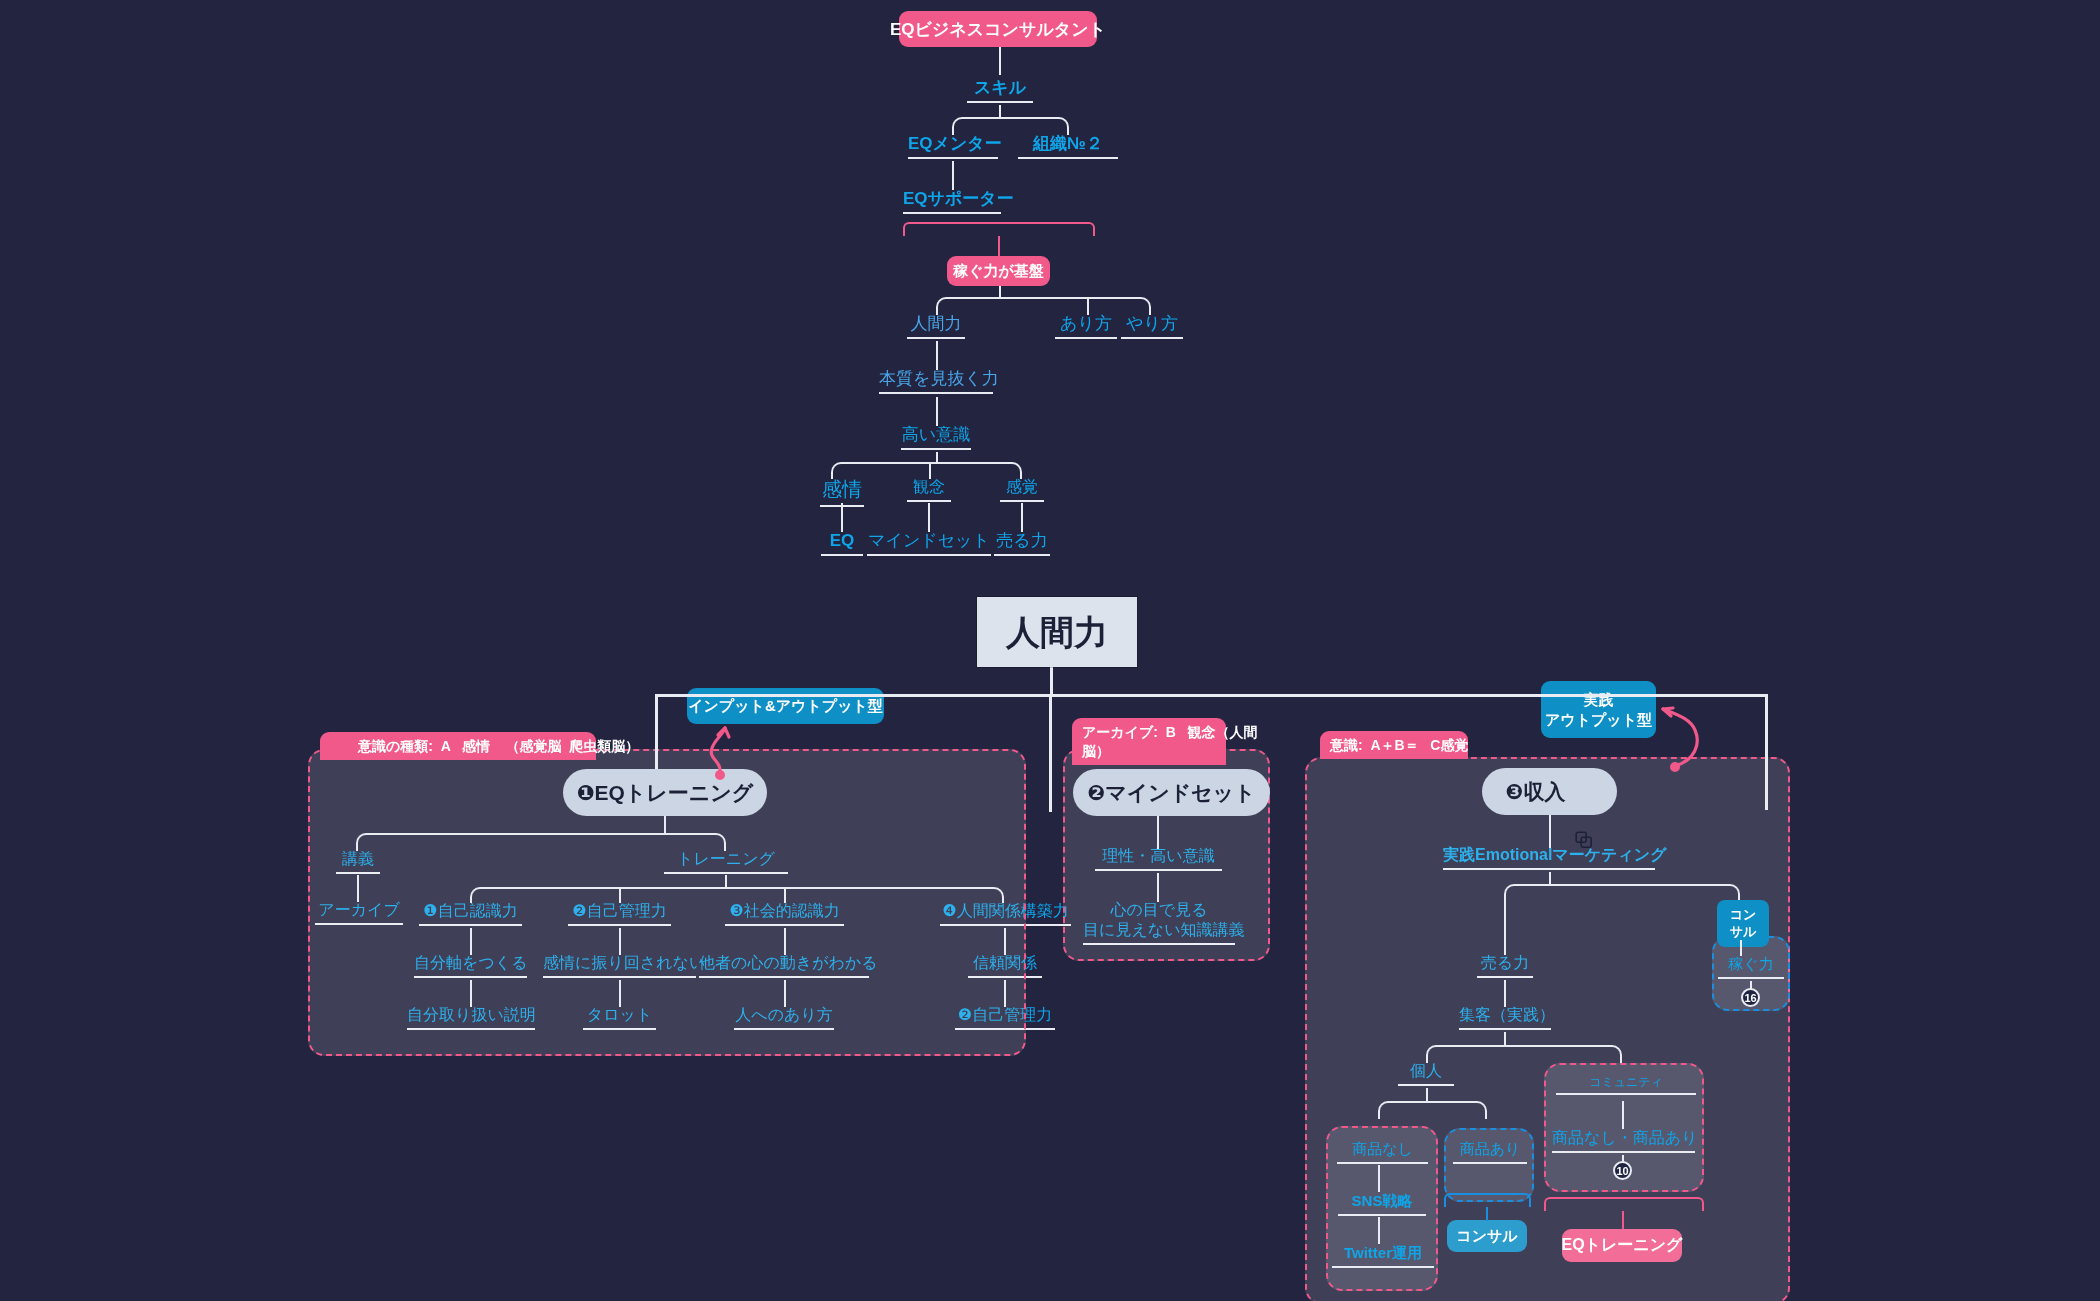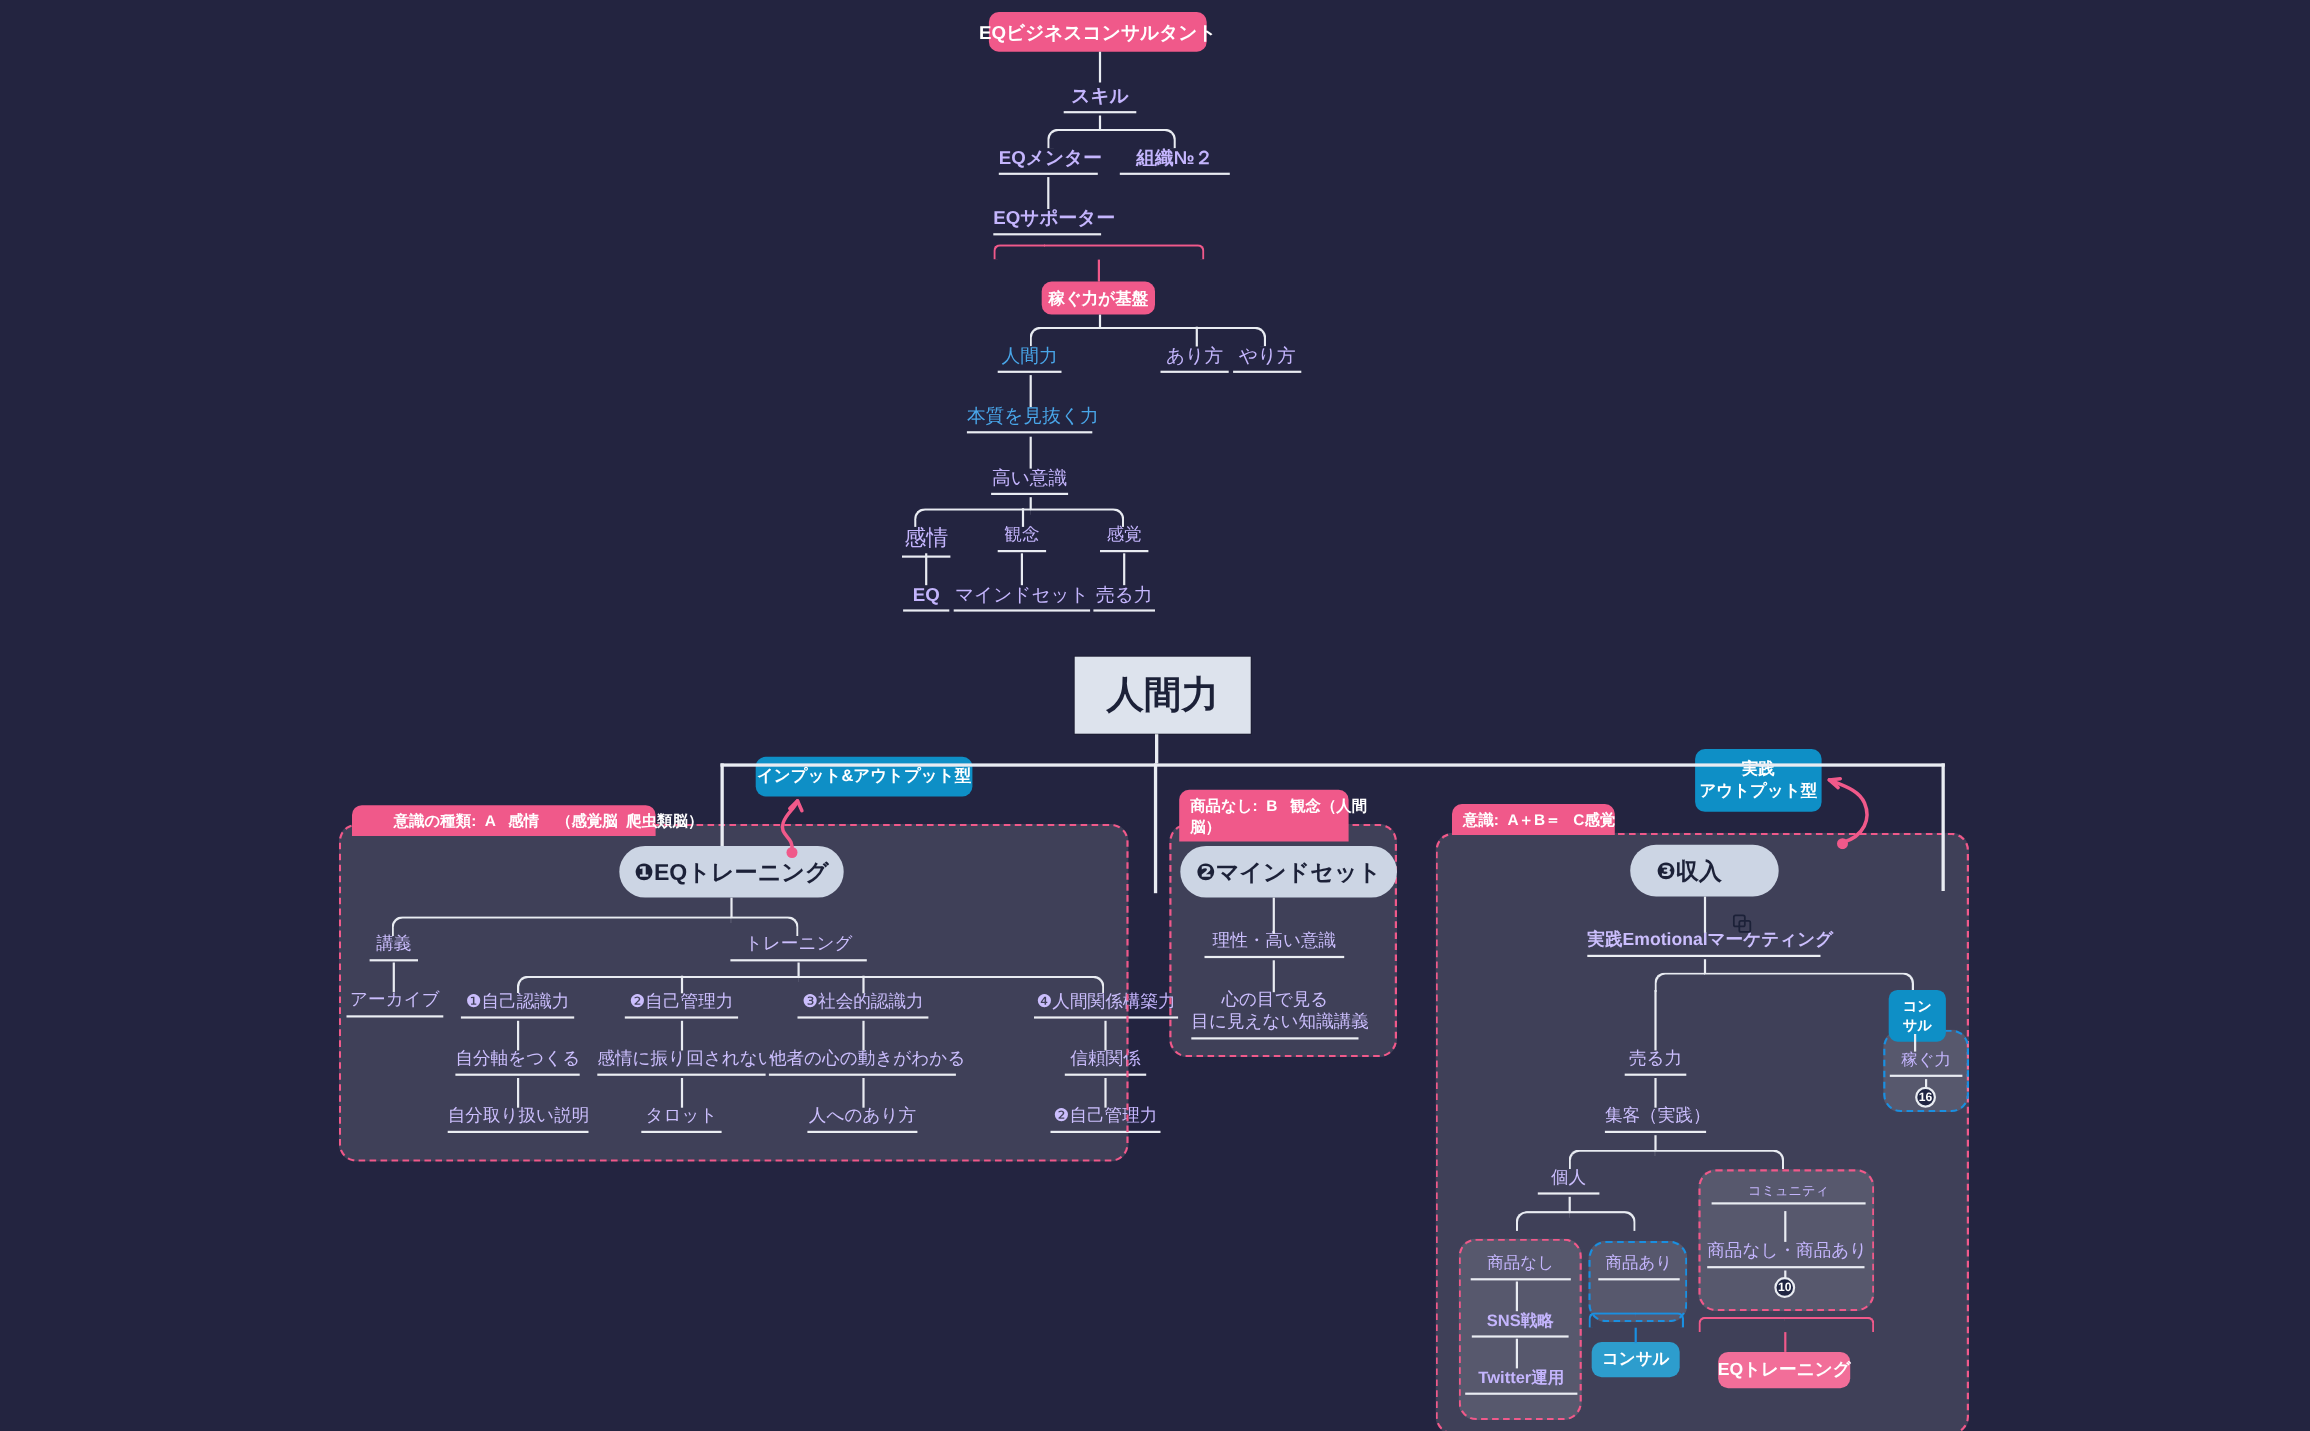--- a/index.html
+++ b/index.html
@@ -20,21 +20,21 @@
     white-space: pre;
     text-align: center;
     line-height: 1.25;
   }
   
   .tnode {
     position:absolute;
     text-align:center;
     white-space:pre;
     font-size: 17px;
-    color:#c4b5fd;
+    color:#0ea5e9;
     line-height:1.25;
     padding-bottom:5px;
   }
   .tnode::after {
     content:"";
     position:absolute;
     left:0; right:0; bottom:0;
     height:2px;
     background:#e9ecf2;
   }
@@ -273,21 +273,21 @@
   <div class="tnode" style="left:734px; top:1005px; width:100px; font-size:16px;">人へのあり方</div>
 
   <div class="tnode" style="left:940px; top:901px; width:131px; font-size:16px;">❹人間関係構築力</div>
   <div class="ln v" style="left:1004px; top:928px; height:27px;"></div>
   <div class="tnode" style="left:968px; top:953px; width:74px; font-size:16px;">信頼関係</div>
   <div class="ln v" style="left:1004px; top:980px; height:27px;"></div>
   <div class="tnode" style="left:955px; top:1005px; width:100px; font-size:16px;">❷自己管理力</div>
 
   <div class="group" style="left:1063px; top:749px; width:207px; height:212px;"></div>
 
-  <div class="tag-pink" style="left:1072px; top:718px; width:154px;">商品なし:  B   観念（人間
+  <div class="tag-pink" style="left:1072px; top:718px; width:154px;">アーカイブ:  B   観念（人間
 脳）</div>
 
   <div class="cap" style="left:1073px; top:769px; width:197px; height:47px;">❷マインドセット</div>
 
   <div class="ln v" style="left:1157px; top:816px; height:33px;"></div>
   <div class="tnode" style="left:1095px; top:846px; width:127px; font-size:16px;">理性・高い意識</div>
   <div class="ln v" style="left:1157px; top:873px; height:29px;"></div>
   <div class="tnode" style="left:1083px; top:900px; width:152px; font-size:16px;">心の目で見る
 目に見えない知識講義</div>
 

